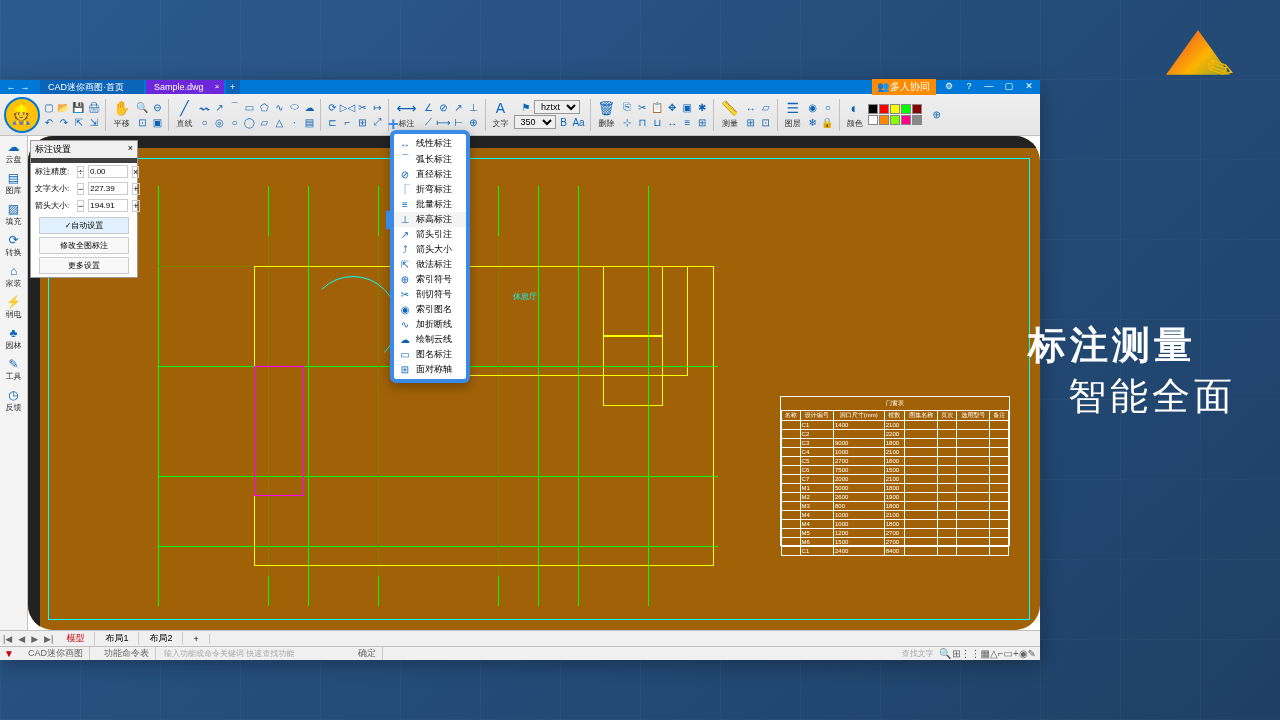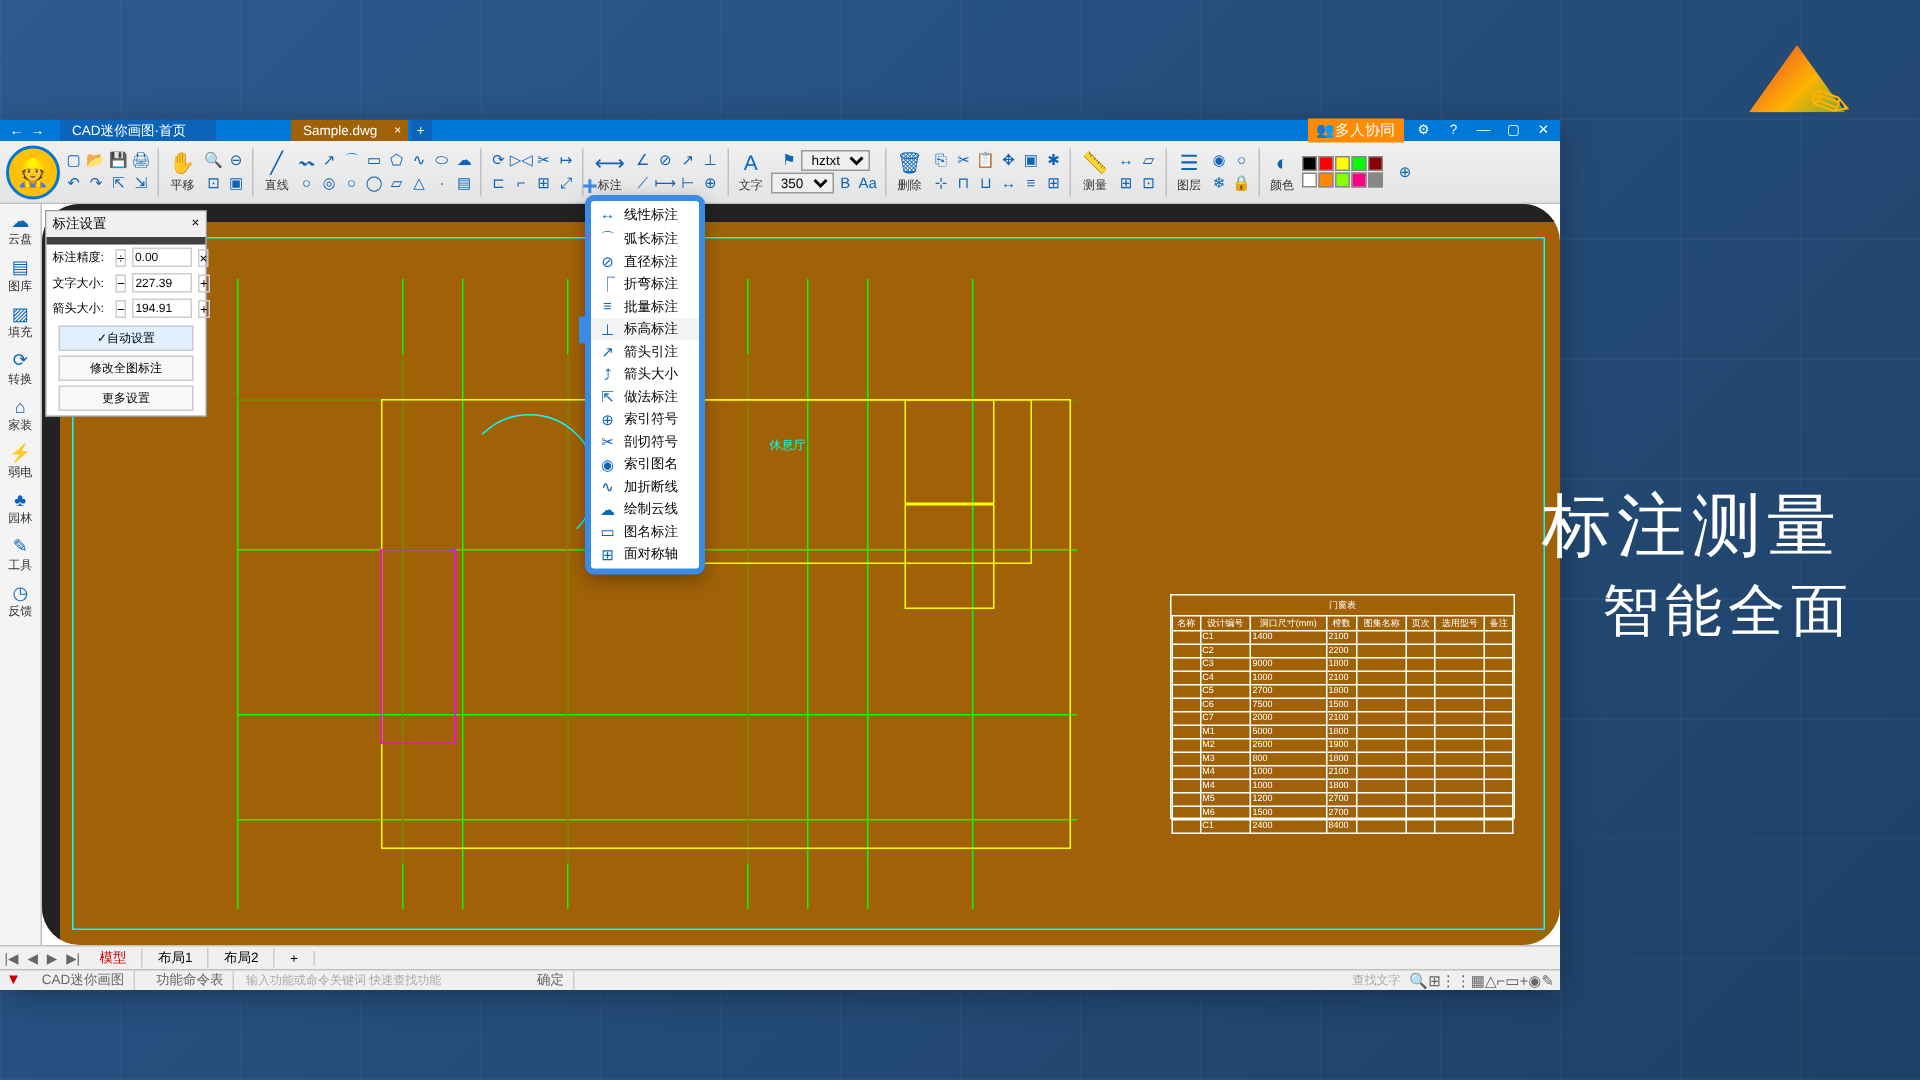--- a/index.html
+++ b/index.html
@@ -3,21 +3,21 @@
 <meta charset="utf-8">
 <style>
 * { margin: 0; padding: 0; box-sizing: border-box; font-family: "Microsoft YaHei", Arial, sans-serif; }
 body { width: 1280px; height: 720px; background: linear-gradient(135deg, #2c5a8f 0%, #1e4066 100%); position: relative; overflow: hidden; }
 .bg-blueprint { position: absolute; inset: 0; opacity: 0.1; background-image: repeating-linear-gradient(0deg, rgba(255,255,255,0.3) 0 1px, transparent 1px 80px), repeating-linear-gradient(90deg, rgba(255,255,255,0.3) 0 1px, transparent 1px 80px); }
 .app-window { position: absolute; left: 0; top: 80px; width: 1040px; height: 580px; background: #fff; box-shadow: 0 4px 20px rgba(0,0,0,0.3); }
 .titlebar { height: 14px; background: #0078d7; display: flex; align-items: center; padding: 0 4px; color: #fff; font-size: 9px; }
 .nav-btn { width: 14px; height: 12px; display: inline-block; color: #fff; font-size: 9px; text-align: center; line-height: 12px; cursor: pointer; }
 .tabs { flex: 1; display: flex; margin-left: 8px; }
 .tab { padding: 0 20px 0 8px; height: 14px; line-height: 14px; background: #0b64b8; margin-right: 2px; font-size: 9px; position: relative; }
-.tab.active { background: #a16207; margin-left: 48px; }
+.tab.active { background: #6d28d9; }
 .tab .close { position: absolute; right: 4px; top: 0; font-size: 8px; }
 .tab.plus { width: 14px; padding: 0; text-align: center; background: #0b64b8; }
 .teamwork { background: #ff8c00; color: #fff; font-size: 10px; padding: 1px 6px; margin-right: 6px; }
 .win-btns { display: flex; gap: 6px; }
 .win-btn { width: 14px; height: 12px; font-size: 9px; text-align: center; cursor: pointer; }
 .toolbar { height: 42px; background: linear-gradient(#f0f0f0, #e4e4e4); border-bottom: 1px solid #c0c0c0; display: flex; align-items: center; padding: 2px 4px; gap: 2px; }
 .avatar { width: 36px; height: 36px; border-radius: 50%; background: #ffc107; border: 2px solid #0078d7; display: flex; align-items: center; justify-content: center; font-size: 18px; }
 .tool-group { display: flex; flex-direction: column; align-items: center; gap: 1px; }
 .tool-row { display: flex; gap: 1px; }
 .tool-btn { width: 14px; height: 14px; border: 1px solid transparent; display: flex; align-items: center; justify-content: center; font-size: 10px; color: #0b64b8; cursor: pointer; }
@@ -55,21 +55,21 @@
 .bt-tab.active { color: #c00; }
 .statusbar { height: 14px; background: #f0f0f0; border-top: 1px solid #c0c0c0; display: flex; align-items: center; font-size: 9px; padding: 0 4px; gap: 8px; }
 .sb-item { color: #666; padding: 0 6px; border-right: 1px solid #ccc; }
 .sb-input { flex: 0 0 180px; color: #aaa; font-size: 8px; }
 .sb-right { margin-left: auto; display: flex; gap: 6px; align-items: center; }
 .sb-icon { font-size: 10px; color: #666; cursor: pointer; }
 .promo-logo { position: absolute; right: 50px; top: 30px; width: 64px; height: 64px; }
 .promo-logo::before { content: ""; position: absolute; inset: 0; background: linear-gradient(135deg, #e53935 0%, #ffb300 50%, #43a047 100%); clip-path: polygon(50% 0, 0 70%, 100% 70%); border-radius: 8px; }
 .promo-logo::after { content: "✎"; position: absolute; right: -4px; bottom: 6px; font-size: 32px; color: #ffb300; transform: rotate(-25deg); }
 .promo-text { position: absolute; right: 44px; top: 320px; text-align: left; color: #fff; }
-.promo-text h1 { font-size: 46px; font-weight: 400; letter-spacing: 4px; }
+.promo-text h1 { font-size: 38px; font-weight: 700; letter-spacing: 4px; }
 .promo-text h2 { font-size: 38px; font-weight: 500; letter-spacing: 4px; margin-left: 40px; }
 
 .cad-border { position: absolute; left: 20px; top: 22px; right: 10px; bottom: 10px; border: 1px solid #0ff; }
 .grid-line { position: absolute; background: rgba(255,0,0,0.5); }
 .wall { position: absolute; border: 1px solid #ff0; }
 .greenline { position: absolute; background: #0f0; }
 .room-text { position: absolute; font-size: 8px; color: #0ff; }
 .schedule { position: absolute; right: 30px; top: 260px; width: 230px; height: 150px; border: 1px solid #fff; font-size: 6px; color: #fff; }
 .schedule table { width: 100%; border-collapse: collapse; }
 .schedule td, .schedule th { border: 1px solid #fff; padding: 0 1px; height: 9px; font-size: 6px; font-weight: normal; }

